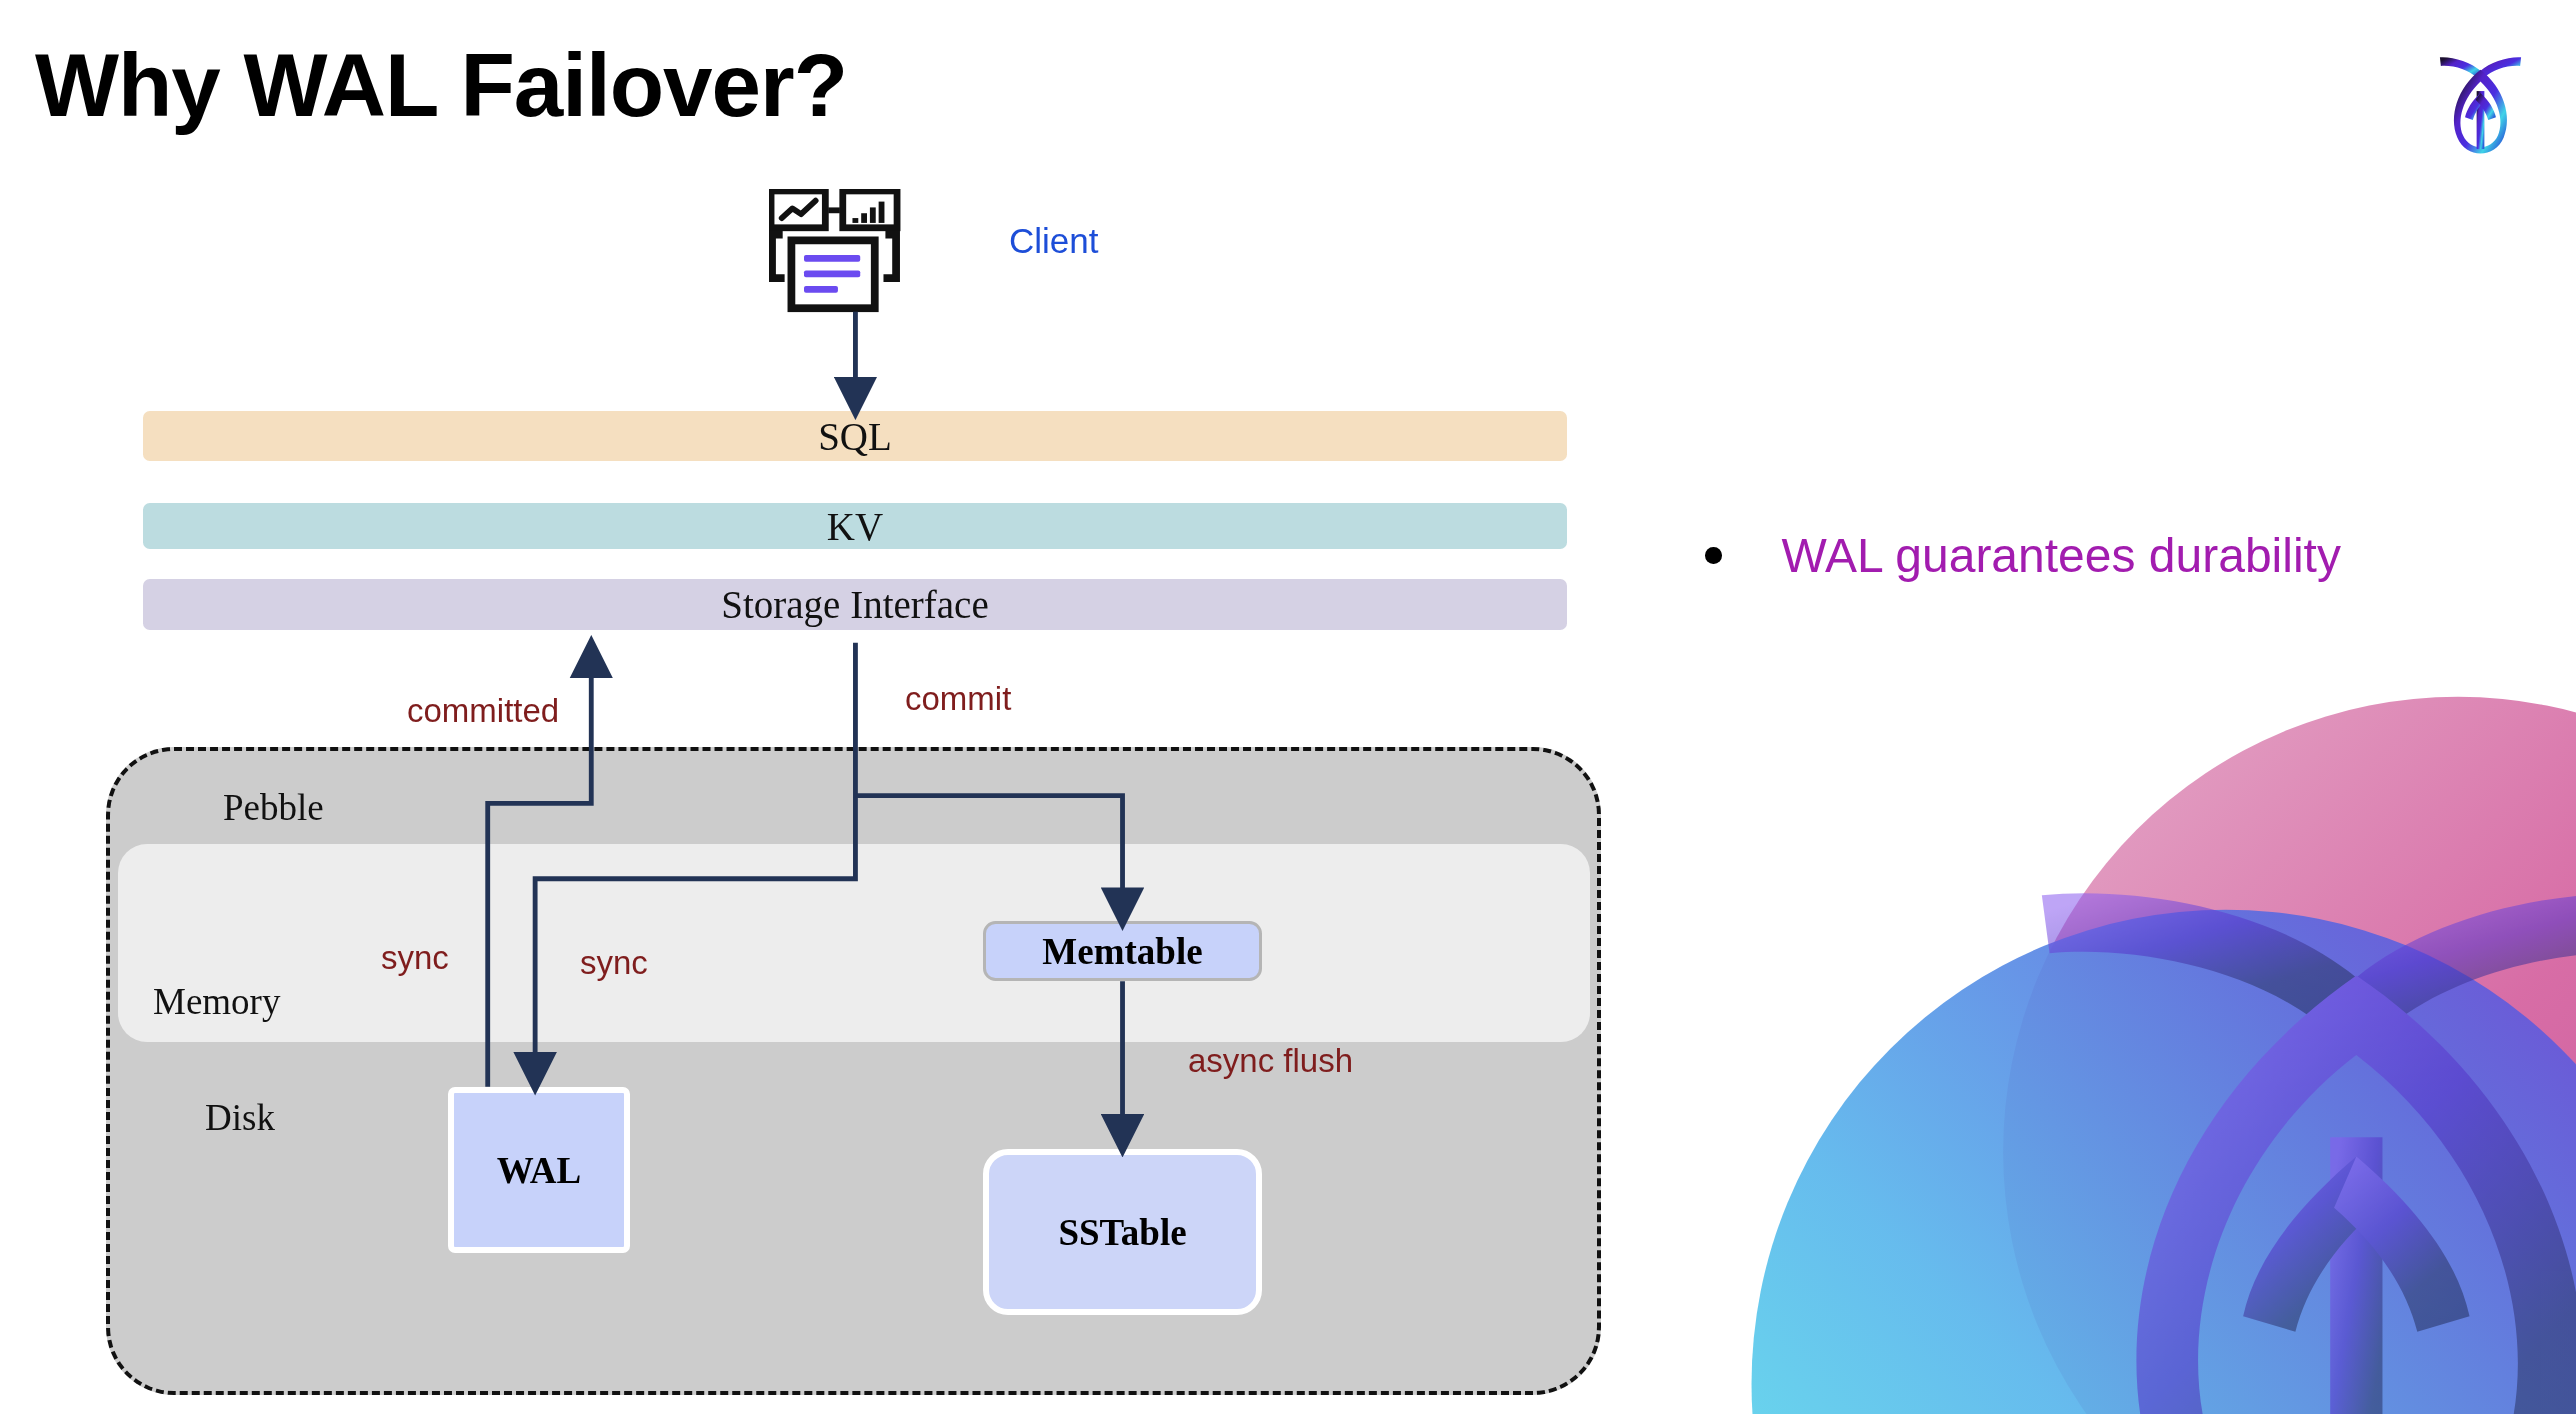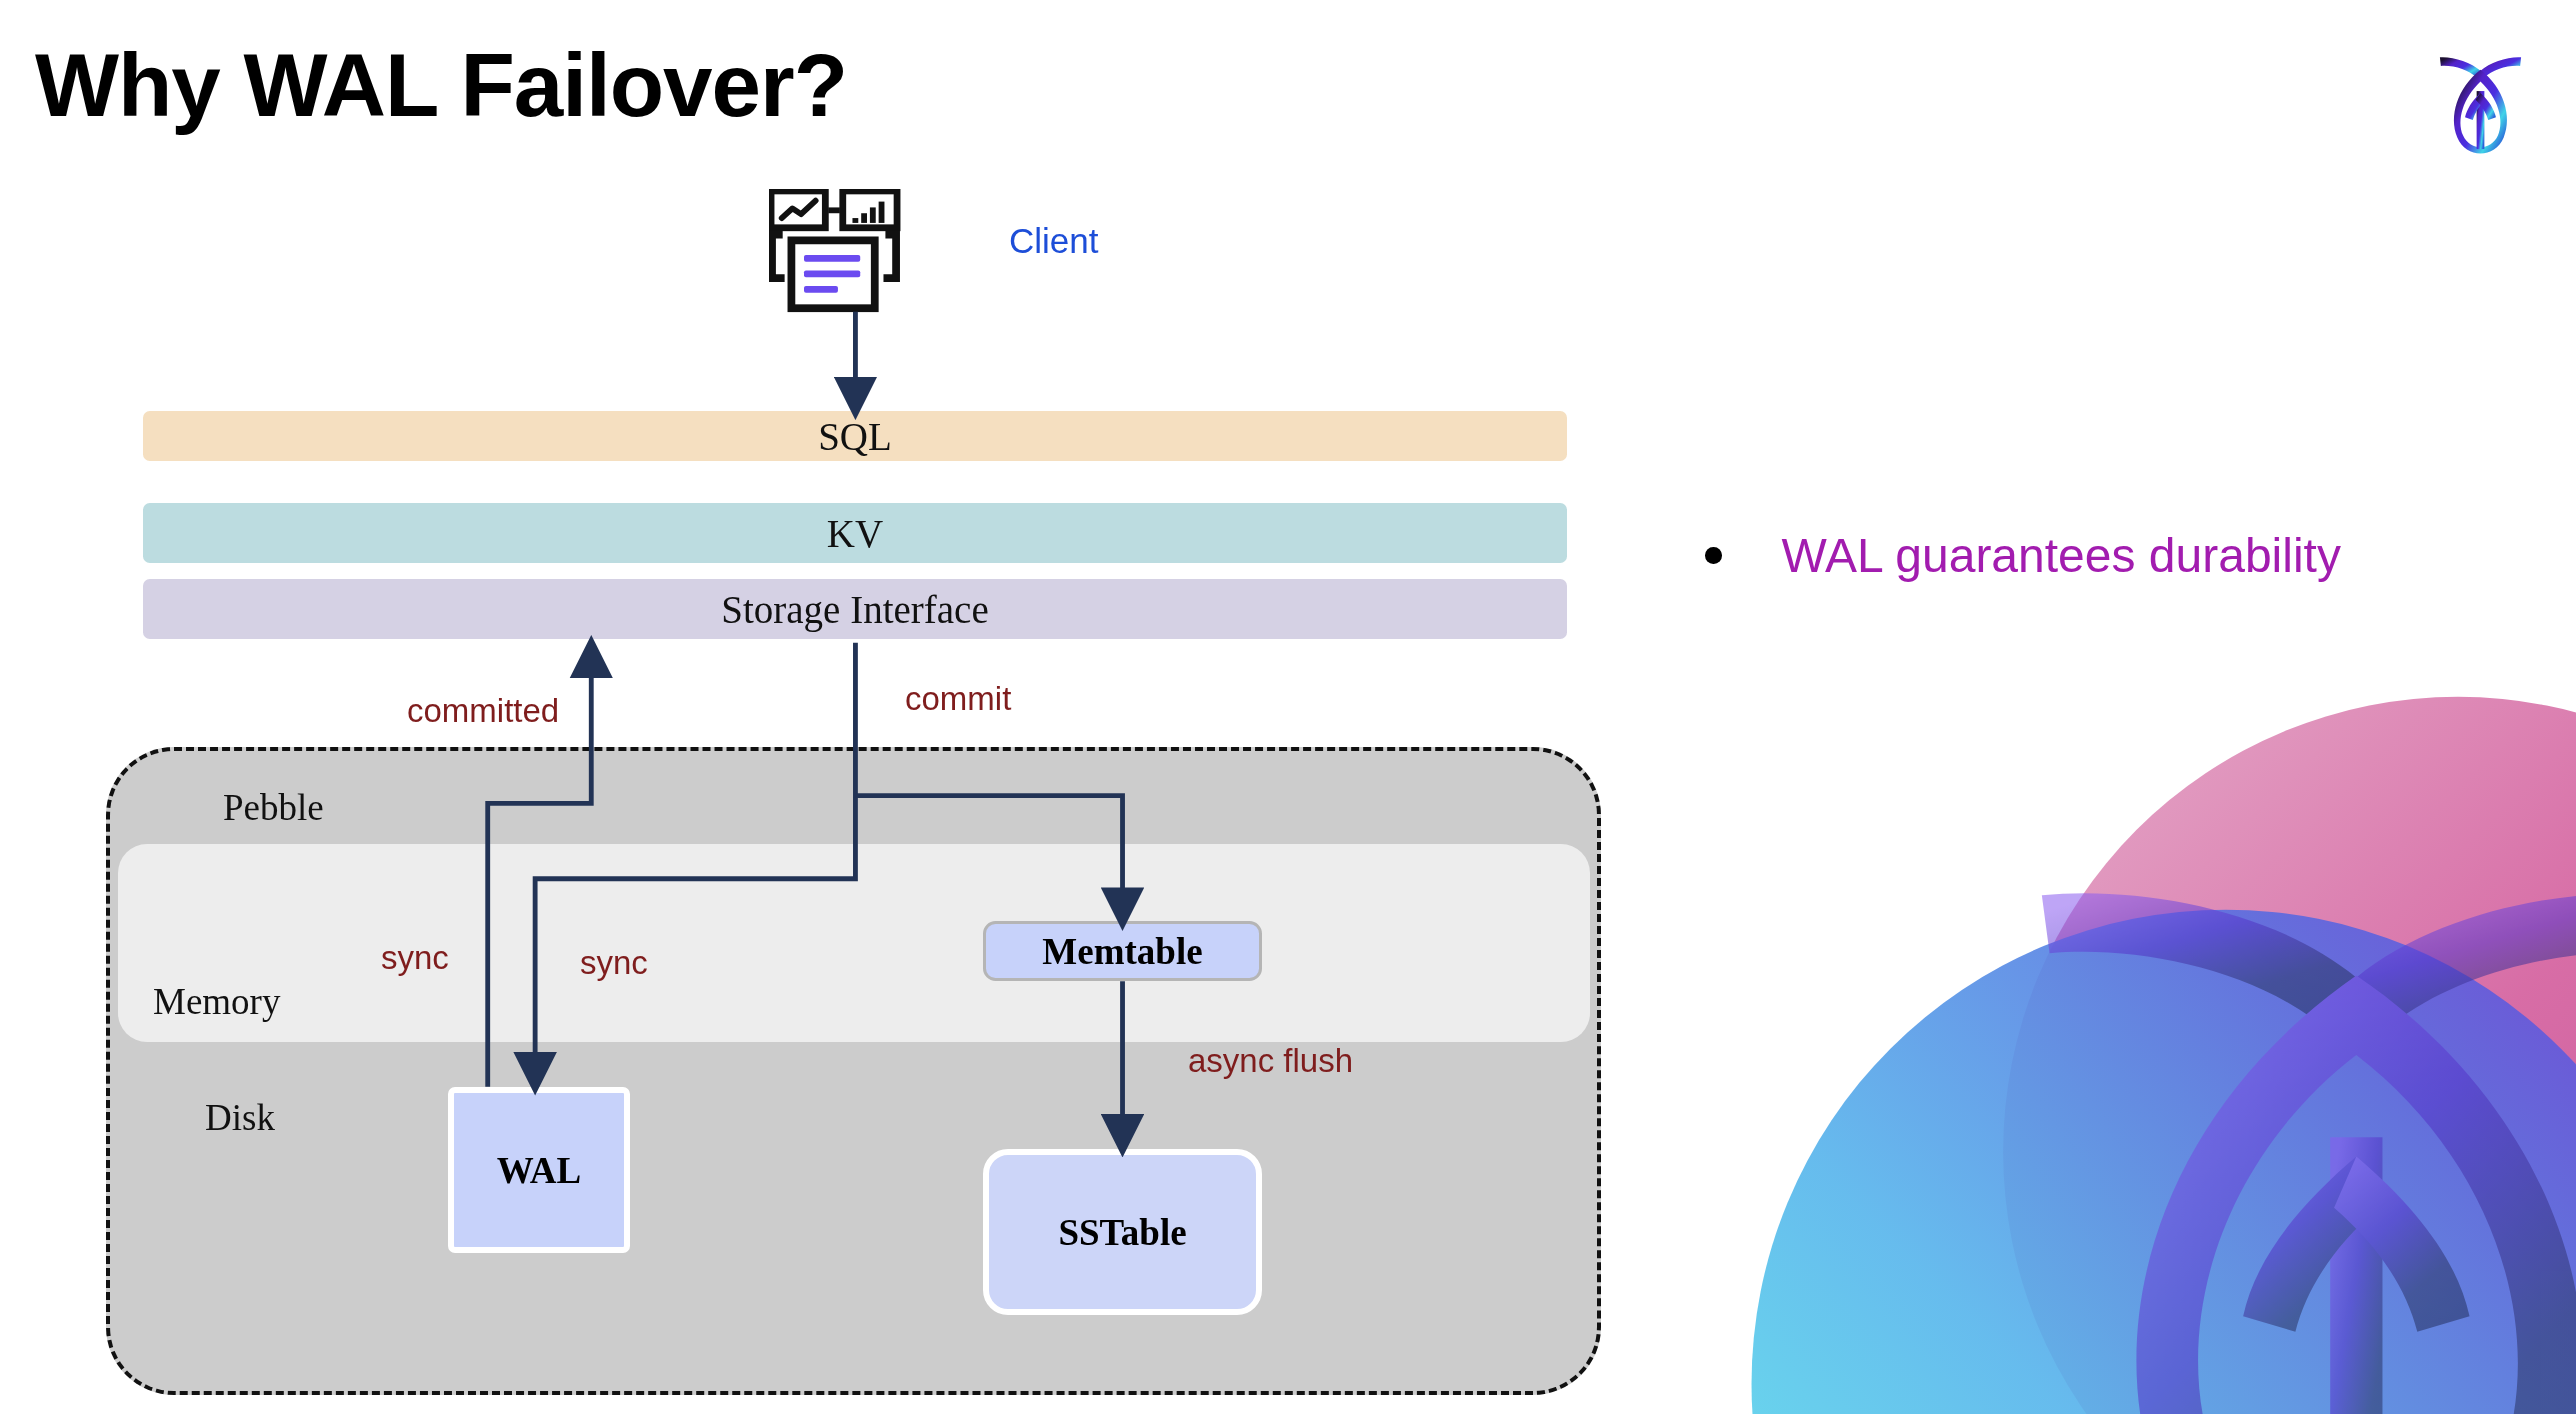--- a/index.html
+++ b/index.html
@@ -63,22 +63,22 @@
     width: 1424px;
     border-radius: 6.8px;
     display: flex;
     align-items: center;
     justify-content: center;
     font-family: "Liberation Serif", serif;
     font-size: 39px;
     color: #111111;
   }
   #bar-sql { top: 411px;  height: 50px; }
-  #bar-kv  { top: 503px;  height: 60px; }
-  #bar-si  { top: 579px;  height: 60px; }
+  #bar-kv  { top: 503px;  height: 46px; }
+  #bar-si  { top: 579px;  height: 51px; }
 
   
   #pebble-container {
     position: absolute;
     left: 106px;
     top: 747px;
     width: 1495px;
     height: 648px;
     background: #cccccc;
     border: 4.8px dashed #111111;

